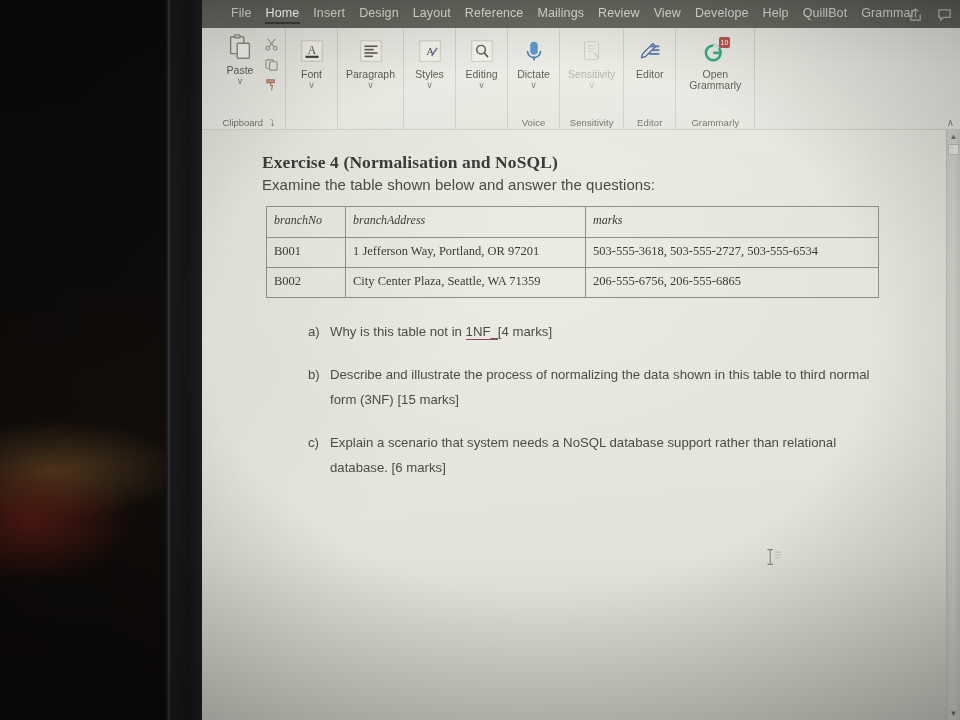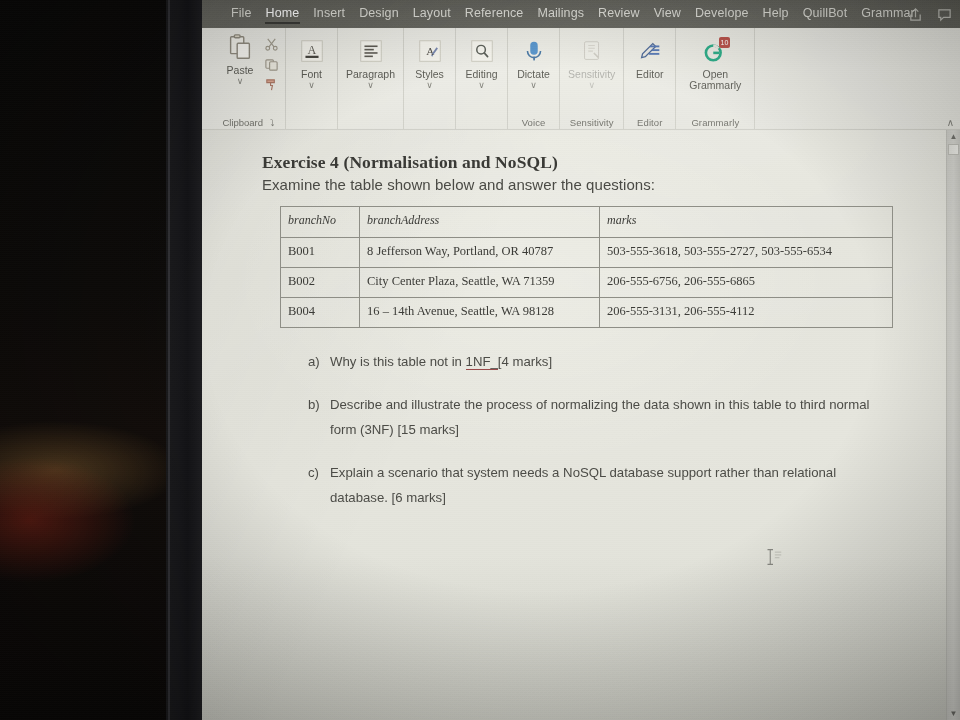--- a/index.html
+++ b/index.html
@@ -197,21 +197,21 @@
     font-size: 15px;
     color: #4a4a45;
     margin-bottom: 13px;
     letter-spacing: .05px;
   }
 
   
   table#data-table {
     border-collapse: collapse;
     width: 612px;
-    margin-left: 18px;
+    margin-left: 4px;
     font-family: "Liberation Serif", serif;
     table-layout: fixed;
   }
   #data-table th, #data-table td {
     border: 1px solid #8e8e86;
     padding: 6px 7px 7px 7px;
     text-align: left;
     vertical-align: top;
     color: #3b3b37;
     font-size: 12.5px;
@@ -528,32 +528,27 @@
             <thead>
               <tr>
                 <th>branchNo</th>
                 <th>branchAddress</th>
                 <th>marks</th>
               </tr>
             </thead>
             <tbody>
               <tr>
                 <td>B001</td>
-                <td>8 Jefferson Way, Portland, OR 40787</td>
+                <td>1 Jefferson Way, Portland, OR 97201</td>
                 <td>503-555-3618, 503-555-2727, 503-555-6534</td>
               </tr>
               <tr>
                 <td>B002</td>
                 <td>City Center Plaza, Seattle, WA 71359</td>
                 <td>206-555-6756, 206-555-6865</td>
-              </tr>
-              <tr>
-                <td>B004</td>
-                <td>16 – 14th Avenue, Seattle, WA 98128</td>
-                <td>206-555-3131, 206-555-4112</td>
               </tr>
             </tbody>
           </table>
 
           <div id="questions">
 
             <div class="q">
               <div class="q-marker">a)</div>
               <div class="q-text">
                 <span>Why is this table not in </span><span class="sp-underline">1NF_</span><span>[4 marks]</span>

